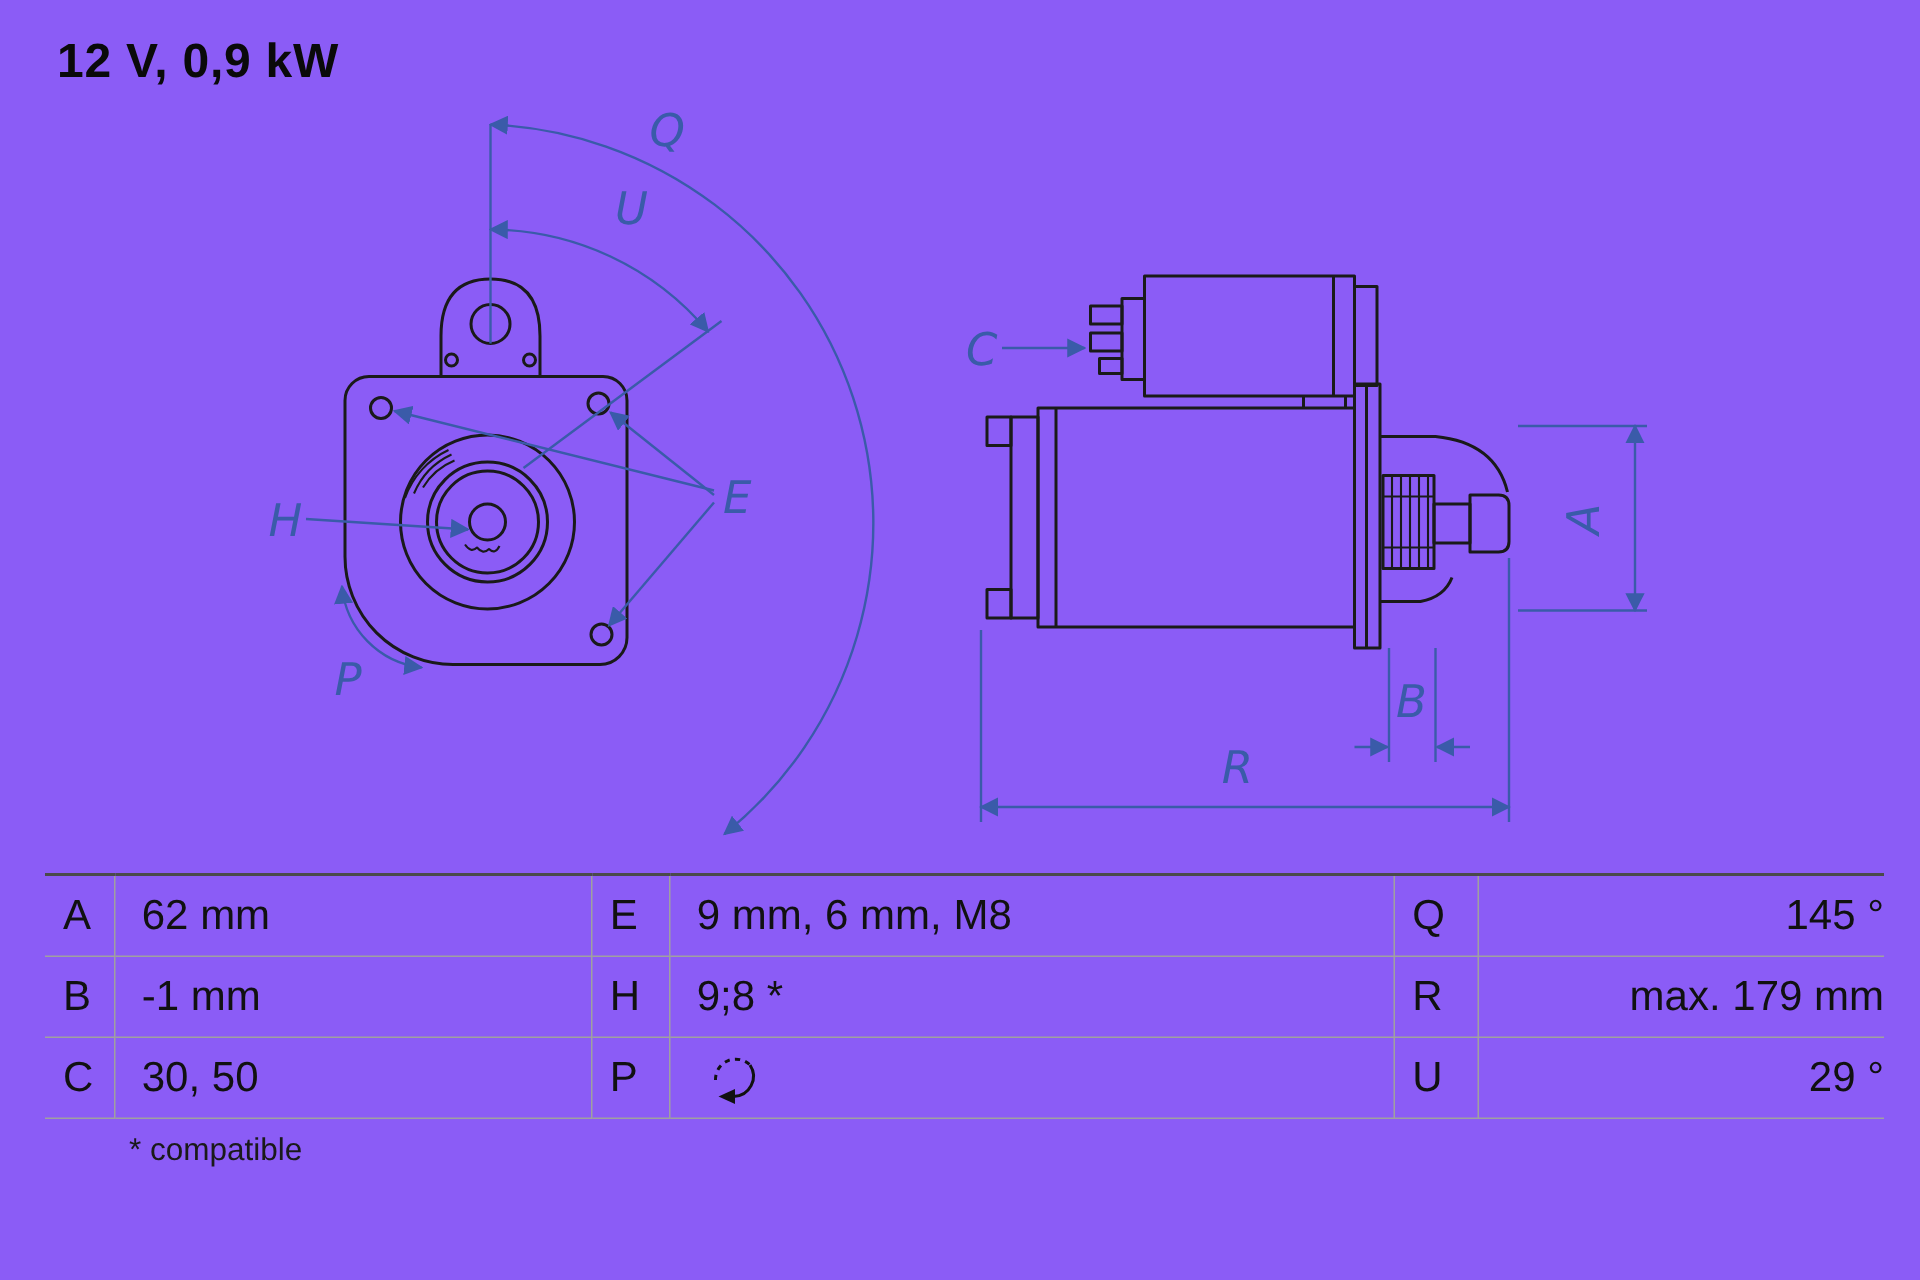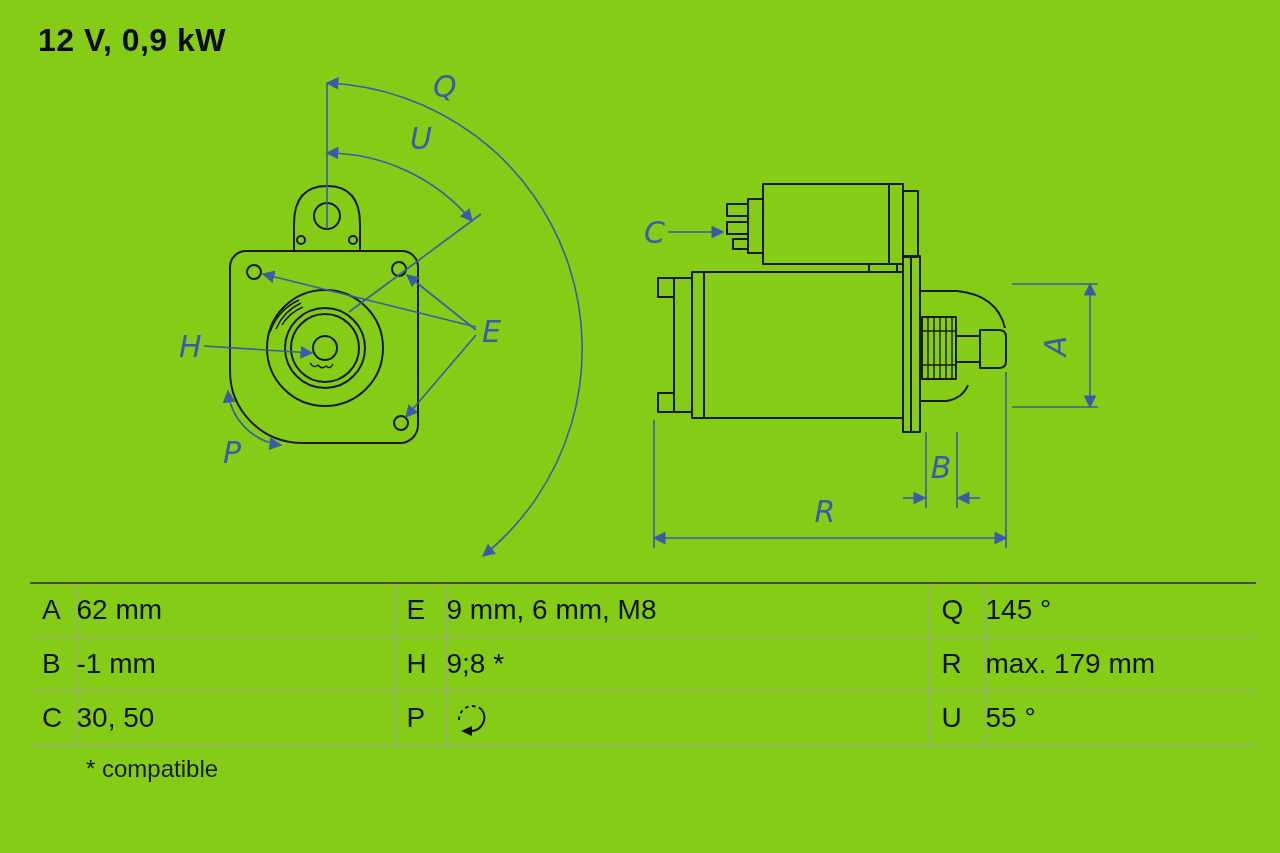--- a/index.html
+++ b/index.html
@@ -1,19 +1,19 @@
 <!DOCTYPE html>
 <html><head>
 <meta charset="utf-8">
 <style>
   * { margin:0; padding:0; box-sizing:border-box; }
   html,body { background:#ffffff; }
   body { font-family:"Liberation Sans", sans-serif; color:#111; }
   .page {
-    position:relative; width:1280px; height:853px; background:#84cc16; overflow:hidden;
+    position:relative; width:1280px; height:853px; background:#8b5cf6; overflow:hidden;
   }
   .page-title {
     position:absolute; left:38px; top:22px;
     font-size:32px; font-weight:700; color:#0a0a0a; letter-spacing:0.5px;
   }
   .drawing {
     position:absolute; left:0; top:0;
   }
   .tech {
     position:absolute; left:30px; top:582px; width:1226px;
@@ -24,25 +24,25 @@
   table.tech-table {
     border-collapse:collapse; table-layout:fixed; width:1226px;
     font-size:28px; color:#111;
   }
   table.tech-table td {
     border:1px solid #a0a0a0; height:54px; vertical-align:middle;
     white-space:nowrap; overflow:hidden;
   }
   table.tech-table tr:first-child td { border-top:2px solid #4a4a4a; }
   table.tech-table td:first-child { border-left:none; }
-  table.tech-table td:last-child { border-right:none; }
+  table.tech-table td:last-child { border-right:none;text-align:right; }
   td.k { padding-left:12px; }
-  td.v { padding-left:0; }
+  td.v { padding-left:18px; }
   .footnote {
-    margin-top:9px; margin-left:56px; font-size:24px; color:#1a1a1a;
+    margin-top:9px; margin-left:56px; font-size:21px; color:#1a1a1a;
   }
   .rot-icon { display:inline-block; vertical-align:middle; margin-left:4px; }
   
   .part { stroke:#1a1a1a; stroke-width:2; fill:none; stroke-linejoin:round; }
   .partthin { stroke:#1a1a1a; stroke-width:1.4; fill:none; }
   .dim { stroke:#3a5ba9; stroke-width:1.6; fill:none; }
   .dimlabel {
     fill:#3a5ba9; font-family:"DejaVu Sans", sans-serif; font-style:italic; font-size:30px;
   }
 </style>
@@ -191,20 +191,20 @@
         <td class="v">30, 50</td>
         <td class="k">P</td>
         <td class="v">
           <svg class="rot-icon" width="40" height="38" viewBox="0 0 40 38">
             <path d="M 8 21 A 13.5 13.5 0 0 1 31 11" fill="none" stroke="#111" stroke-width="2" stroke-dasharray="3.5 3.5"></path>
             <path d="M 31 11 A 13.5 13.5 0 0 1 20 32" fill="none" stroke="#111" stroke-width="2"></path>
             <polygon points="10,32 21,27 21,37" fill="#111"></polygon>
           </svg>
         </td>
         <td class="k">U</td>
-        <td class="v">55 °</td>
+        <td class="v">29 °</td>
       </tr>
     </tbody>
       </table>
     <div class="footnote">* compatible</div>
   </div>
 
 </div>
 
 </body></html>

